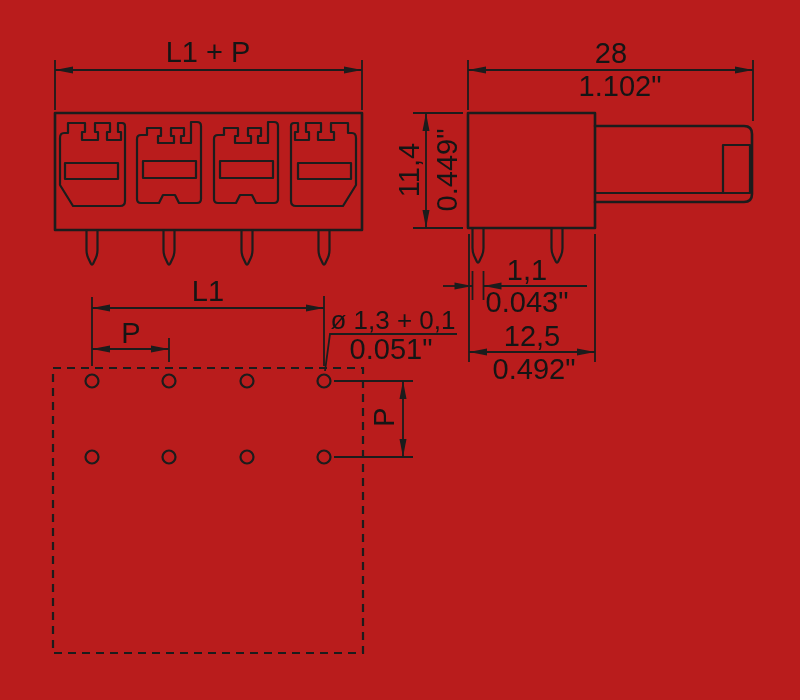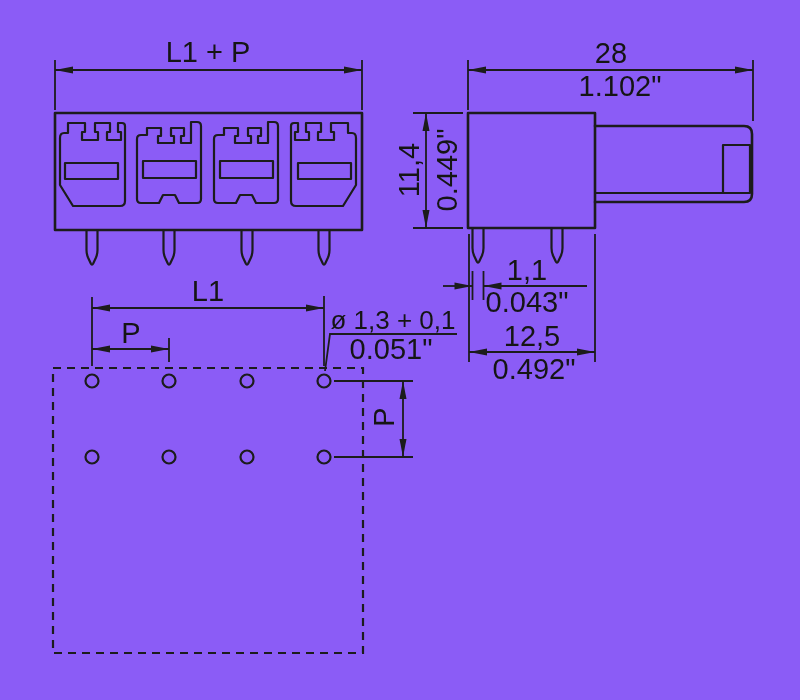--- a/index.html
+++ b/index.html
@@ -1,16 +1,16 @@
 <!DOCTYPE html>
 <html><head>
 <meta charset="utf-8">
 <style>
   html,body{margin:0;padding:0;background:#ffffff;}
-  .canvas{position:relative;width:800px;height:700px;background:#8b5cf6;overflow:hidden;}
+  .canvas{position:relative;width:800px;height:700px;background:#b91c1c;overflow:hidden;}
   svg{display:block;}
   .obj{fill:none;stroke:#1c1c1c;stroke-width:2.6;stroke-linejoin:round;stroke-linecap:round;}
   .obj-thin{fill:none;stroke:#1c1c1c;stroke-width:2.2;stroke-linejoin:round;stroke-linecap:round;}
   .dim{fill:none;stroke:#1c1c1c;stroke-width:1.8;stroke-linecap:butt;}
   .dash{fill:none;stroke:#1c1c1c;stroke-width:2.2;stroke-dasharray:8 6;}
   .ah{fill:#1c1c1c;stroke:none;}
   text{font-family:"Liberation Sans","DejaVu Sans",sans-serif;font-size:29px;fill:#151515;}
   text.small{font-size:26px;}
   text.mid{text-anchor:middle;}
 </style>

